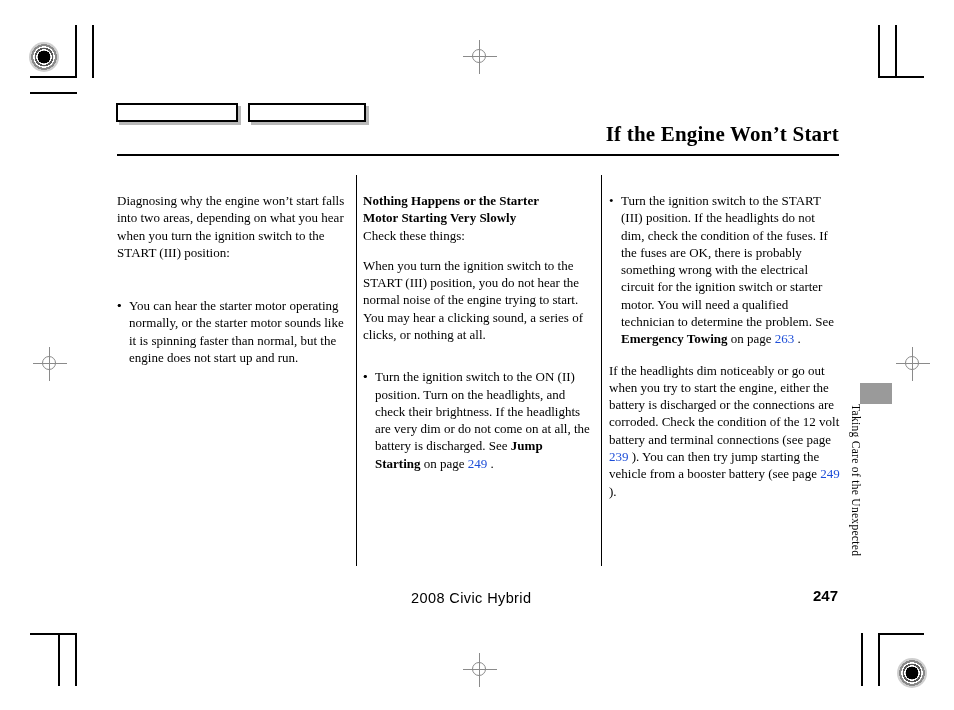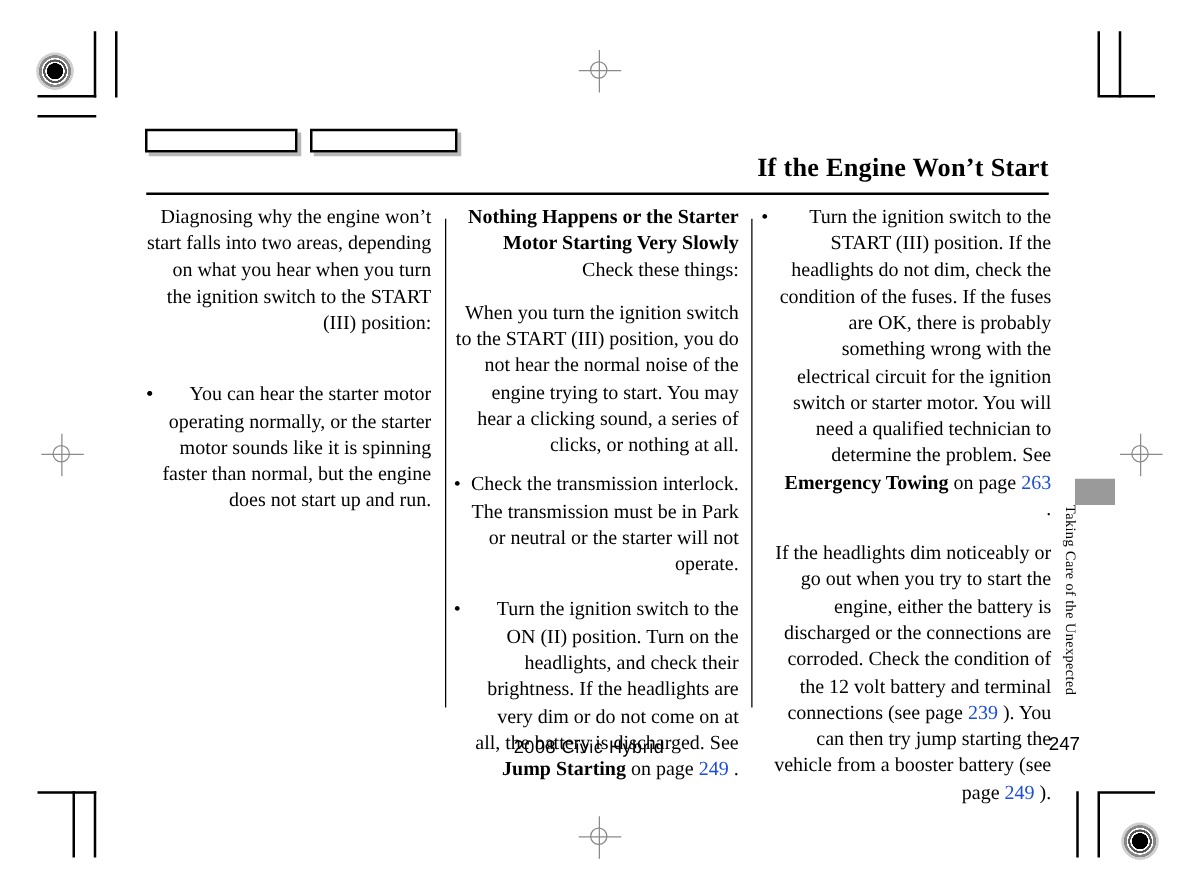--- a/index.html
+++ b/index.html
@@ -90,24 +90,24 @@
     left: 117px;
     top: 154px;
     width: 722px;
     height: 2px;
     background: #000000;
   }
 
   
   .col {
     position: absolute;
-    top: 163px;
-    font-size: 16px;
+    top: 192px;
+    font-size: 13px;
     line-height: 1.33;
-    text-align: right;
+    text-align: left;
   }
   #col1 { left: 117px; width: 228px; }
   #col2 { left: 363px; width: 228px; }
   #col3 { left: 609px; width: 232px; }
 
   .col-rule {
     position: absolute;
     top: 175px;
     width: 1px;
     height: 391px;
@@ -165,24 +165,24 @@
     position: absolute;
     left: 411px;
     top: 590px;
     font-family: "Liberation Sans", sans-serif;
     font-size: 14.5px;
     letter-spacing: 0.4px;
     text-align: center;
   }
   .footer-page {
     position: absolute;
-    left: 839px;
+    left: 813px;
     top: 587px;
     font-family: "Liberation Sans", sans-serif;
-    font-weight: normal;
+    font-weight: bold;
     font-size: 15px;
   }
 </style>
 </head>
 <body>
 
 <div class="page">
 
   <div class="bullseye" style="left:29px; top:42px;"></div>
   <div class="bullseye" style="left:897px; top:658px;"></div>
@@ -250,21 +250,20 @@
 
   <div class="col" id="col2">
     <p class="subhead">Nothing Happens or the Starter</p>
     <p class="subhead">Motor Starting Very Slowly</p>
     <p class="para">Check these things:</p>
     <p class="para tight">When you turn the ignition switch to the START (III) position, you do not hear the normal noise of the engine trying to start. You may hear a clicking sound, a series of clicks, or nothing at all.</p>
     <div class="spacer-sm"></div>
     <ul class="bullet-list">
       <li class="bullet-item">
         <span class="dot">•</span>
-        <span>Check the transmission interlock. The transmission must be in Park or neutral or the starter will not operate.</span>
       </li>
       <li class="bullet-item" style="margin-top:15px;">
         <span class="dot">•</span>
         <span><span>Turn the ignition switch to the ON (II) position. Turn on the headlights, and check their brightness. If the headlights are very dim or do not come on at all, the battery is discharged. See </span><span class="b">Jump Starting</span><span> on page </span><span class="pagelink">249</span><span> .</span></span>
       </li>
     </ul>
   </div>
 
   <div class="col" id="col3">
     <ul class="bullet-list">

